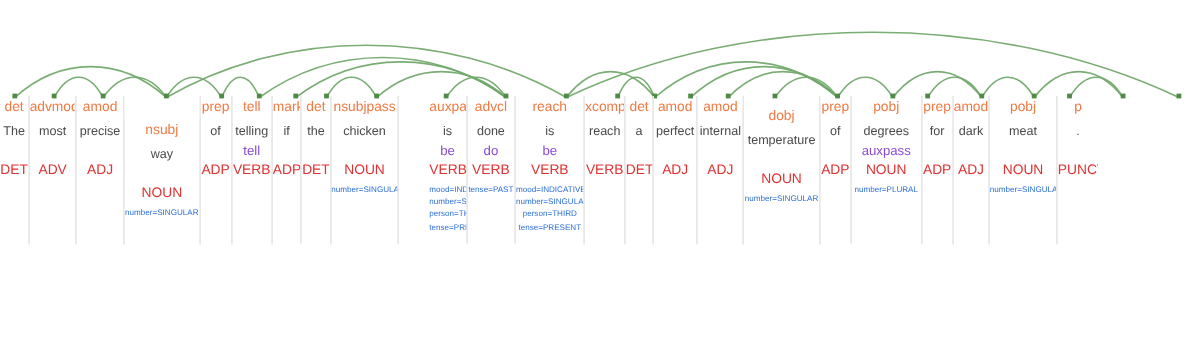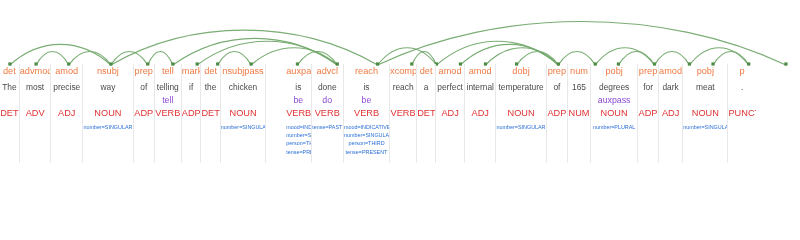--- a/index.html
+++ b/index.html
@@ -41,21 +41,21 @@
   }
 
   
   #token-row {
     position: absolute;
     left: 0;
     top: 64px;
     width: 800px;
     height: 99px;
     display: flex;
-    align-items: flex-end;
+    align-items: center;
   }
   .token-col {
     position: relative;
     box-sizing: border-box;
     height: 99px;
     border-left: 1px solid #e8e8e8;
     border-right: 1px solid #e8e8e8;
     margin-right: -1px;
     padding-top: 1px;
     text-align: center;
@@ -297,27 +297,20 @@
           <div class="feat-item">number=SINGULAR</div>
         </div>
       </div>
       <div class="token-col" style="width: 22.0323px; flex: 0 0 22.0323px;">
         <div class="dep-label">prep</div>
         <div class="token-text">of</div>
         <div class="lemma-text lemma-spacer"></div>
         <div class="pos-text">ADP</div>
         <div class="feat-list"></div>
       </div>
-      <div class="token-col" style="width: 24.3115px; flex: 0 0 24.3115px;">
-        <div class="dep-label">num</div>
-        <div class="token-text">165</div>
-        <div class="lemma-text lemma-spacer"></div>
-        <div class="pos-text">NUM</div>
-        <div class="feat-list"></div>
-      </div>
       <div class="token-col" style="width: 47.8632px; flex: 0 0 47.8632px;">
         <div class="dep-label">pobj</div>
         <div class="token-text">degrees</div>
         <div class="lemma-text">auxpass</div>
         <div class="pos-text">NOUN</div>
         <div class="feat-list">
           <div class="feat-item">number=PLURAL</div>
         </div>
       </div>
       <div class="token-col" style="width: 22.0323px; flex: 0 0 22.0323px;">

